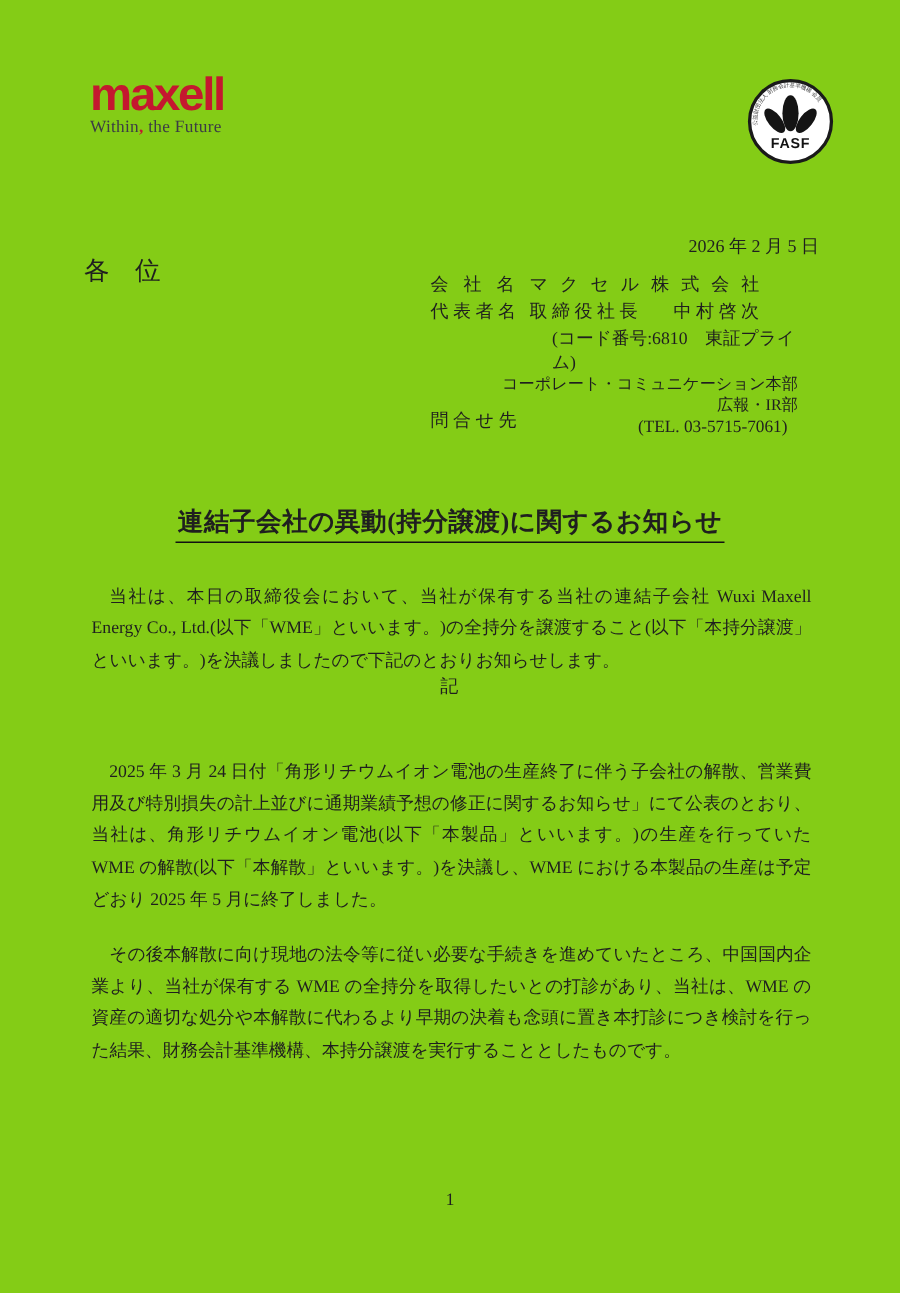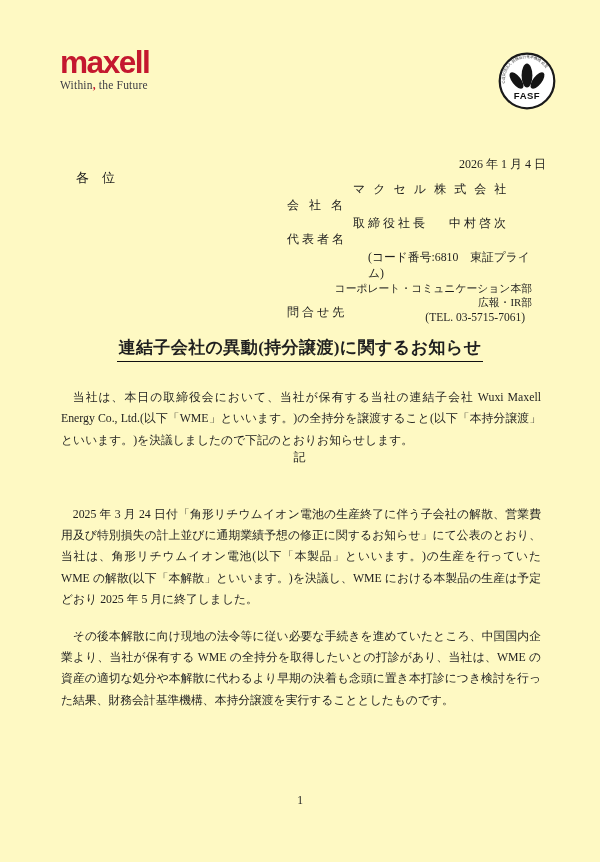--- a/index.html
+++ b/index.html
@@ -1,20 +1,20 @@
 <!DOCTYPE html>
 <html><head>
 <meta charset="utf-8">
 <style>
   html, body { margin: 0; padding: 0; background: #ffffff; }
   .page {
     position: relative;
     width: 600px;
     height: 862px;
-    background: #fef9c3;
+    background: #84cc16;
     overflow: hidden;
     font-family: "Liberation Serif", "DejaVu Serif", serif;
     color: #1f1f1f;
   }
 
   
   .logo { position: absolute; left: 60px; top: 50px; }
   .logo-word {
     font-family: "Liberation Sans", sans-serif;
     font-weight: bold;
@@ -33,25 +33,25 @@
     color: #3c3c44;
     letter-spacing: 0.2px;
   }
   .logo-tag .red-comma { color: #c4182f; font-weight: bold; }
 
   
   .seal { position: absolute; left: 497px; top: 51px; width: 60px; height: 60px; }
 
   
   .date-line { position: absolute; top: 156px; right: 54px; font-size: 12px; }
-  .addressee { position: absolute; top: 169px; left: 76px; font-size: 13px; }
+  .addressee { position: absolute; top: 169px; left: 56px; font-size: 17px; }
 
   .company-block { position: absolute; top: 181px; left: 287px; width: 258px; font-size: 12px; }
   .crow { display: flex; line-height: 16px; margin-bottom: 2px; }
-  .clabel { width: 66px; flex: none; margin-top: 16px; }
+  .clabel { width: 66px; flex: none; }
   .crow.r1 .clabel { letter-spacing: 3.5px; }
   .cval  { flex: 1; }
   .crow.r1 .cval { letter-spacing: 2.5px; }
   .code-row { padding-left: 81px; line-height: 16px; margin-bottom: 0; font-size: 11.8px; }
   .contact-row { position: relative; height: 28px; }
   .contact-label { position: absolute; left: 0; top: 7px; line-height: 14px; margin-top: 17px; }
   .contact-lines {
     position: absolute; right: 13px; top: 0;
     text-align: right; white-space: nowrap;
     font-size: 10.8px; line-height: 14px; margin-left: 14px;
@@ -110,21 +110,21 @@
       </text>
       <g fill="#141414">
         <ellipse cx="30" cy="24.5" rx="5.4" ry="12"></ellipse>
         <ellipse cx="19.5" cy="29.5" rx="4.4" ry="9.8" transform="rotate(-38 19.5 29.5)"></ellipse>
         <ellipse cx="40.5" cy="29.5" rx="4.4" ry="9.8" transform="rotate(38 40.5 29.5)"></ellipse>
       </g>
       <text x="30" y="47.5" text-anchor="middle" font-family="Liberation Sans, sans-serif" font-weight="bold" font-size="9.5" letter-spacing="0.5" fill="#111">FASF</text>
     </svg>
   </div>
 
-  <div class="date-line">2026 年 1 月 4 日</div>
+  <div class="date-line">2026 年 2 月 5 日</div>
 
   <div class="addressee">各　位</div>
 
   <div class="company-block">
     <div class="crow r1">
       <span class="clabel">会 社 名</span>
       <span class="cval">マ ク セ ル 株 式 会 社</span>
     </div>
     <div class="crow">
       <span class="clabel">代 表 者 名</span>

